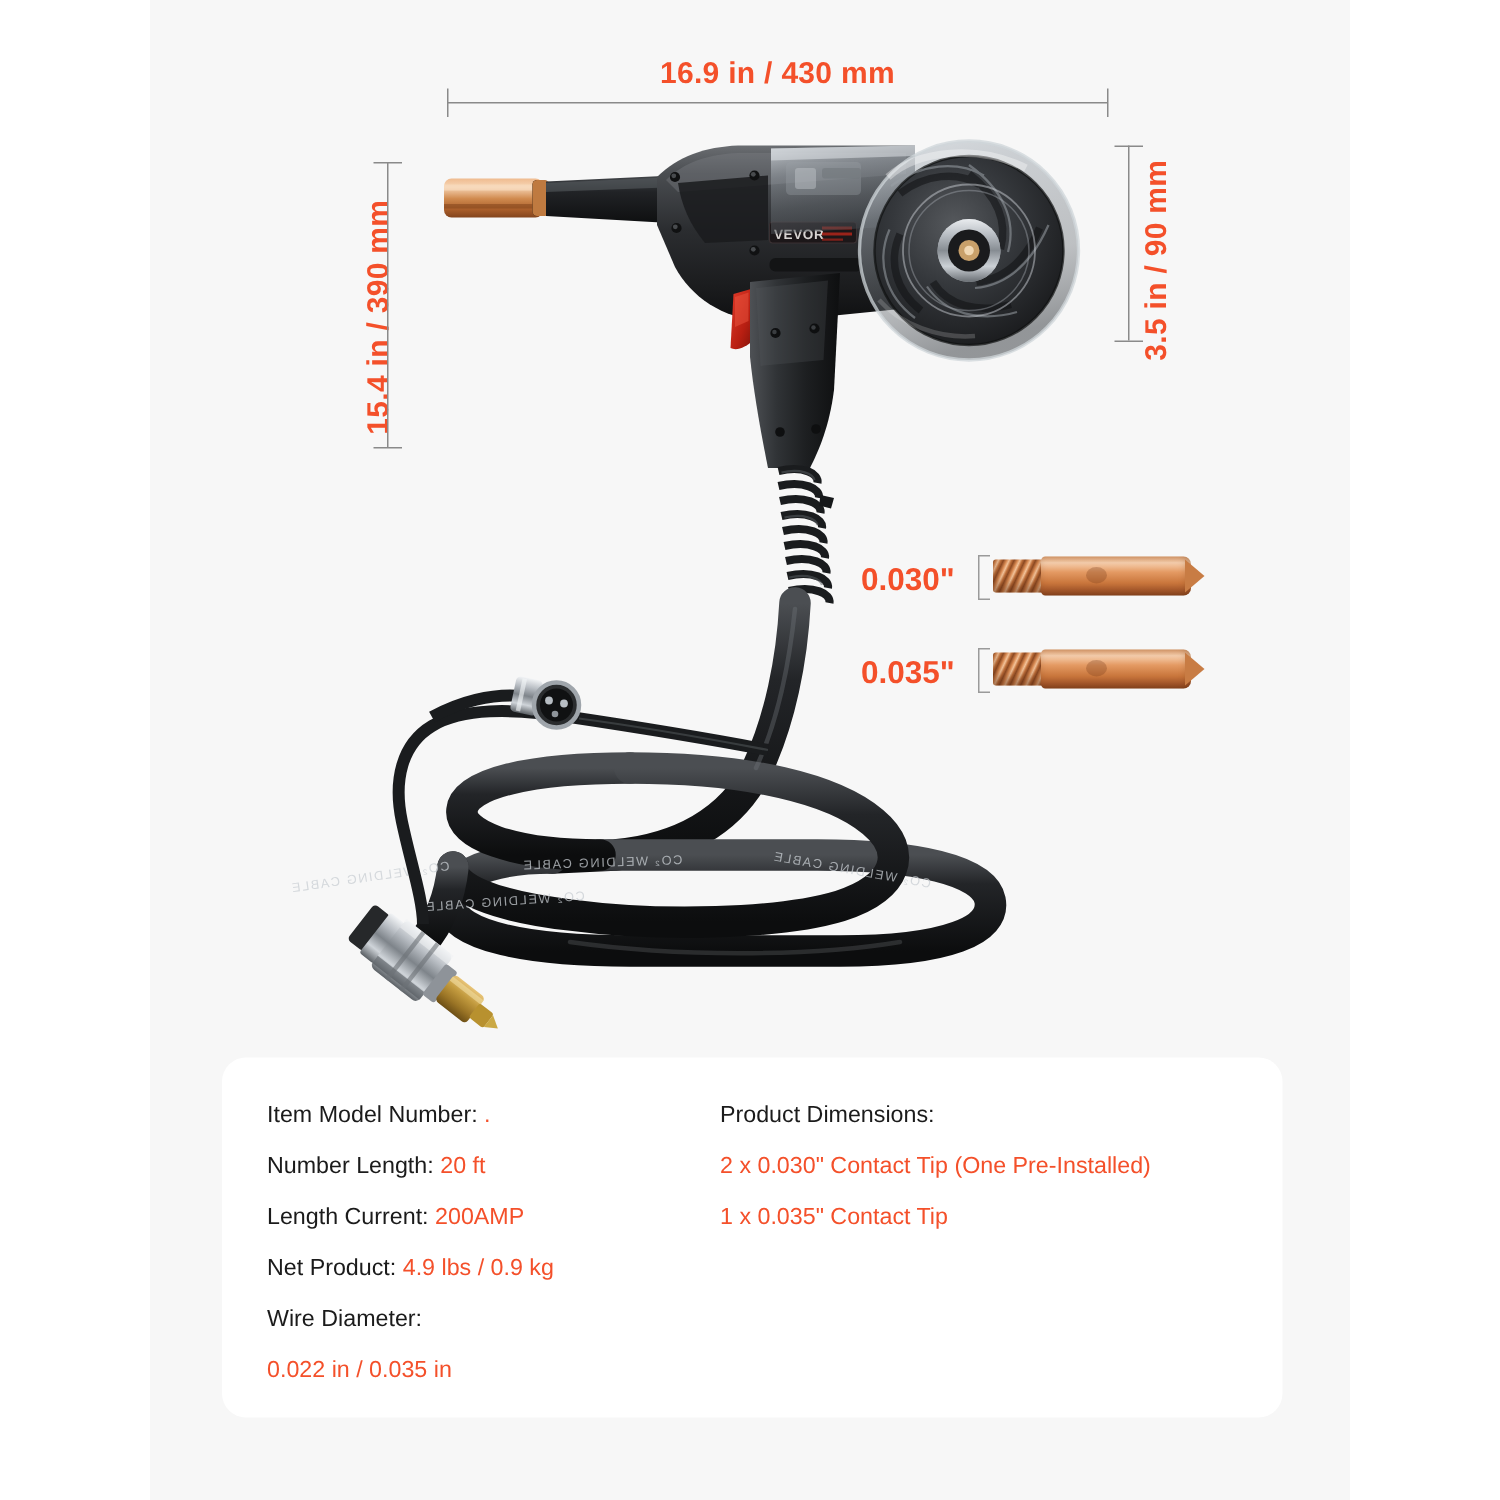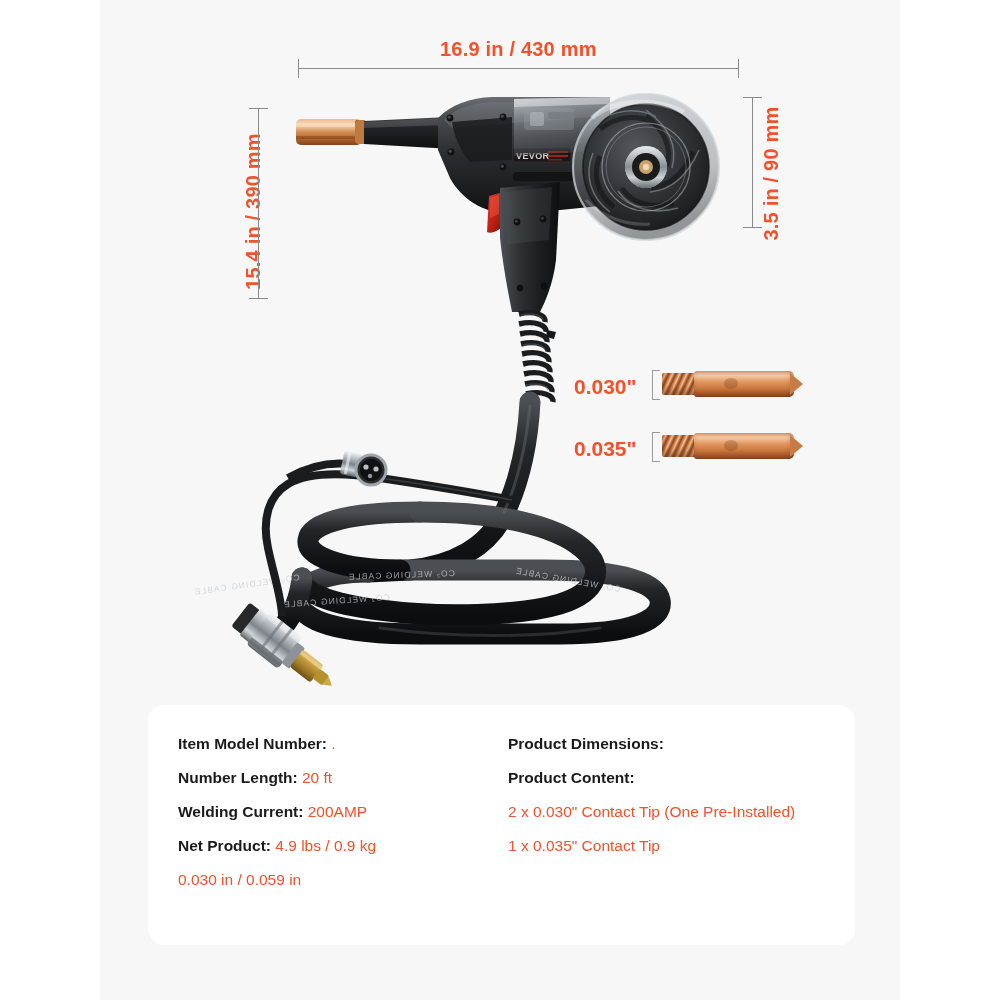--- a/index.html
+++ b/index.html
@@ -140,29 +140,29 @@
     position: absolute;
     left: 148px;
     top: 705px;
     width: 707px;
     height: 240px;
     background: #ffffff;
     border-radius: 16px;
   }
   .spec-col { position: absolute; top: 22px; }
   #spec-col-left  { left: 30px; width: 320px; }
-  #spec-col-right { left: 360px; width: 345px; }
+  #spec-col-right { left: 332px; width: 345px; }
   .spec-line {
     font-size: 15.5px;
     line-height: 34px;
     color: #1b1b1b;
     white-space: nowrap;
     font-weight: 400;
   }
-  .spec-key { color: #1b1b1b; font-weight: bold; }
+  .spec-key { color: #1b1b1b; }
   .spec-val { color: #f4502a; }
 </style>
 </head>
 <body>
 
 <div id="page">
 
   <div id="canvas-bg"></div>
 
   <svg id="gun" viewBox="0 0 1000 720">
@@ -454,25 +454,25 @@
     <div class="tip-thread"></div>
     <div class="tip-body"></div>
     <div class="tip-mark"></div>
     <div class="tip-nose"></div>
   </div>
 
   <div id="spec-card">
     <div class="spec-col" id="spec-col-left">
         <div class="spec-line"><span class="spec-key">Item Model Number: </span><span class="spec-val">.</span></div>
         <div class="spec-line"><span class="spec-key">Number Length: </span><span class="spec-val">20 ft</span></div>
-        <div class="spec-line"><span class="spec-key">Welding Current: </span><span class="spec-val">200AMP</span></div>
+        <div class="spec-line"><span class="spec-key">Length Current: </span><span class="spec-val">200AMP</span></div>
         <div class="spec-line"><span class="spec-key">Net Product: </span><span class="spec-val">4.9 lbs / 0.9  kg</span></div>
-        <div class="spec-line"><span class="spec-val">0.030 in / 0.059 in</span></div>
+        <div class="spec-line"><span class="spec-key">Wire Diameter:</span></div>
+        <div class="spec-line"><span class="spec-val">0.022 in / 0.035 in</span></div>
       </div>
     <div class="spec-col" id="spec-col-right">
         <div class="spec-line"><span class="spec-key">Product Dimensions:</span></div>
-        <div class="spec-line"><span class="spec-key">Product Content:</span></div>
         <div class="spec-line"><span class="spec-val">2 x 0.030" Contact Tip (One Pre-Installed)</span></div>
         <div class="spec-line"><span class="spec-val">1 x 0.035" Contact Tip</span></div>
       </div>
   </div>
 
 </div>
 
 </body></html>

